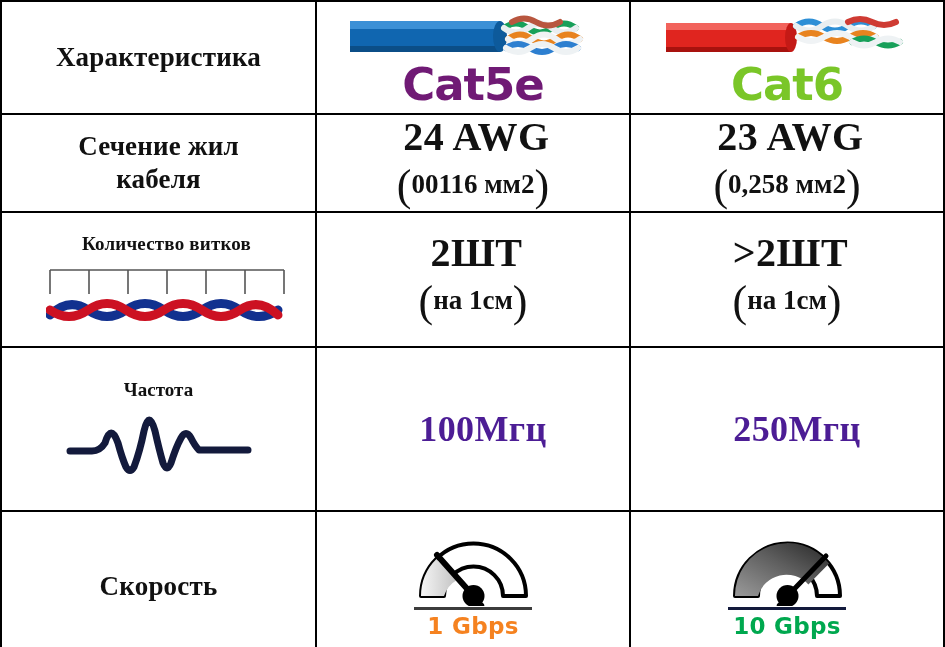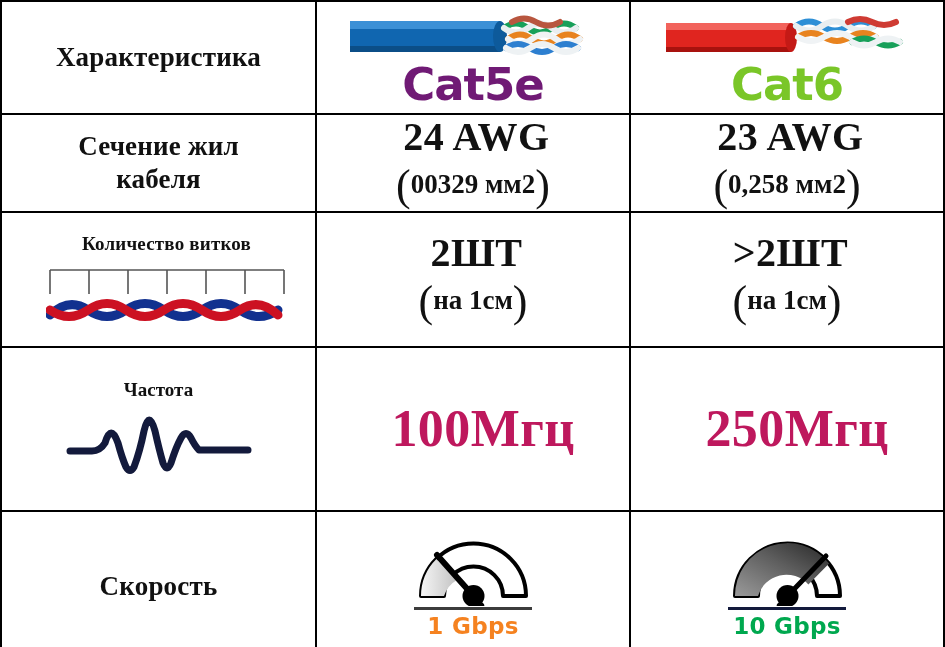--- a/index.html
+++ b/index.html
@@ -65,23 +65,23 @@
     margin-top: 4px;
   }
   .value-sub .paren {
     font-size: 44px;
     vertical-align: -7px;
     font-weight: normal;
   }
   .value-sub .inner { font-size: 27px; }
 
   .value-single {
-    font-size: 52px;
-    font-weight: bold;
-    color: #be185d;
+    font-size: 36px;
+    font-weight: bold;
+    color: #4c1d95;
     letter-spacing: 0.4px;
     white-space: nowrap;
     margin-left: 20px;
   }
 
   
   .head-cell {
     display: flex;
     flex-direction: column;
     align-items: center;
@@ -205,21 +205,21 @@
   <tr class="row-awg">
     <td>
       <div class="feature-label">
         <span>Сечение жил</span><br>
         <span>кабеля</span>
       </div>
     </td>
     <td>
       <div class="value-main">24 AWG</div>
       <div class="value-sub">
-        <span class="paren">(</span><span class="inner">00329 мм2</span><span class="paren">)</span>
+        <span class="paren">(</span><span class="inner">00116 мм2</span><span class="paren">)</span>
       </div>
     </td>
     <td>
       <div class="value-main">23 AWG</div>
       <div class="value-sub">
         <span class="paren">(</span><span class="inner">0,258 мм2</span><span class="paren">)</span>
       </div>
     </td>
   </tr>
 

